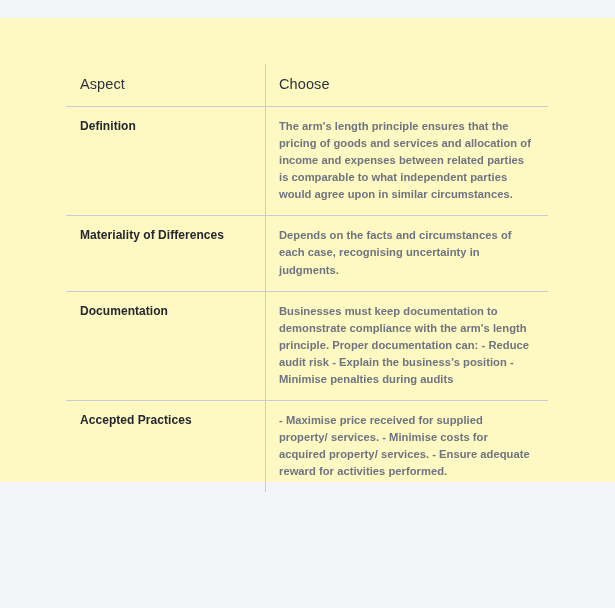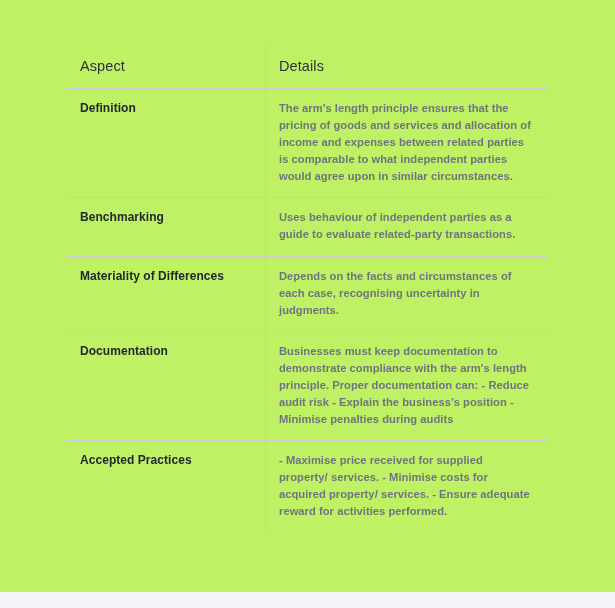--- a/index.html
+++ b/index.html
@@ -11,22 +11,23 @@
     height: 608px;
     background: #f4f5f9;
     font-family: "Liberation Sans", sans-serif;
     -webkit-font-smoothing: antialiased;
     overflow: hidden;
   }
 
   #page {
     position: relative;
     width: 615px;
-    height: 592px;
-    background: #bef264;
+    height: 464px;
+    background: #fef9c3;
+    margin-top: 18px;
   }
 
   #table-wrap {
     position: absolute;
     left: 65px;
     top: 45px;
     width: 484px;
     box-sizing: border-box;
   }
 
@@ -103,31 +104,27 @@
 </style>
 </head>
 <body>
 
 <div id="page">
   <div id="table-wrap">
     <table class="aspect-table">
       <thead>
         <tr>
           <th class="col-aspect">Aspect</th>
-          <th class="col-details">Details</th>
+          <th class="col-details">Choose</th>
         </tr>
       </thead>
       <tbody>
         <tr>
           <td class="col-aspect">Definition</td>
           <td class="col-details">The arm's length principle ensures that the pricing of goods and services and allocation of income and expenses between related parties is comparable to what independent parties would agree upon in similar circumstances.</td>
-        </tr>
-        <tr>
-          <td class="col-aspect">Benchmarking</td>
-          <td class="col-details">Uses behaviour of independent parties as a guide to evaluate related-party transactions.</td>
         </tr>
         <tr>
           <td class="col-aspect">Materiality of Differences</td>
           <td class="col-details">Depends on the facts and circumstances of each case, recognising uncertainty in judgments.</td>
         </tr>
         <tr>
           <td class="col-aspect">Documentation</td>
           <td class="col-details">Businesses must keep documentation to demonstrate compliance with the arm's length principle. Proper documentation can: - Reduce audit risk - Explain the business’s position - Minimise penalties during audits</td>
         </tr>
         <tr>

